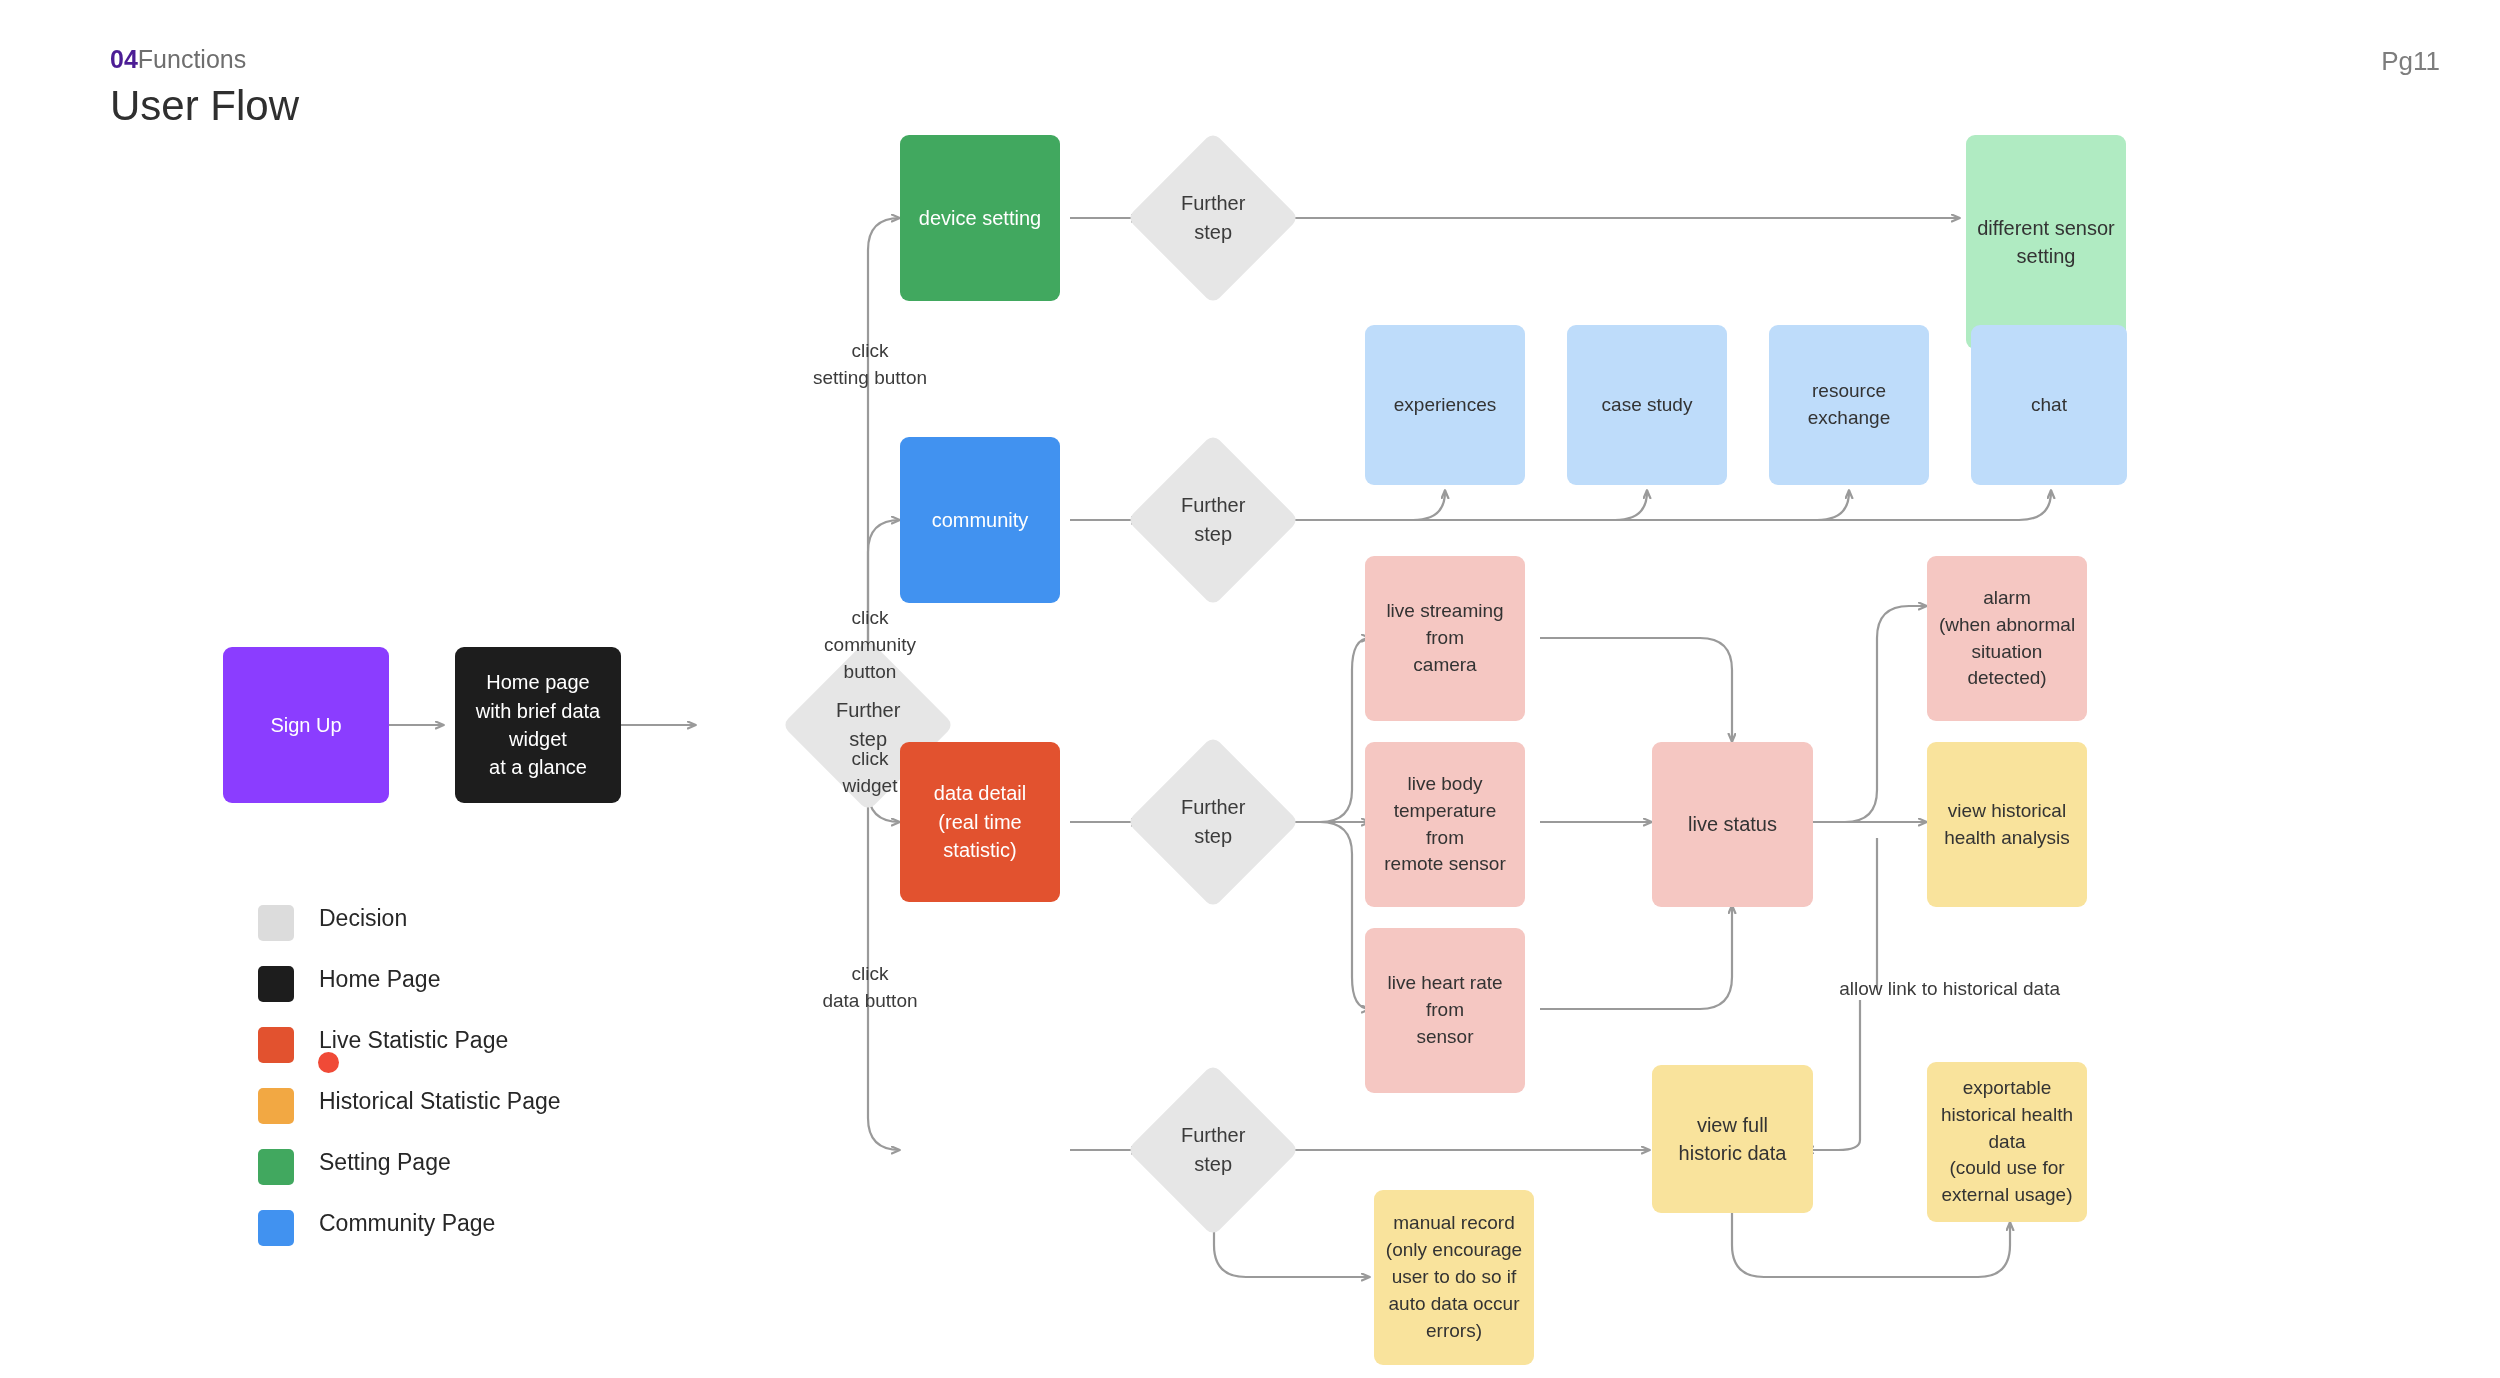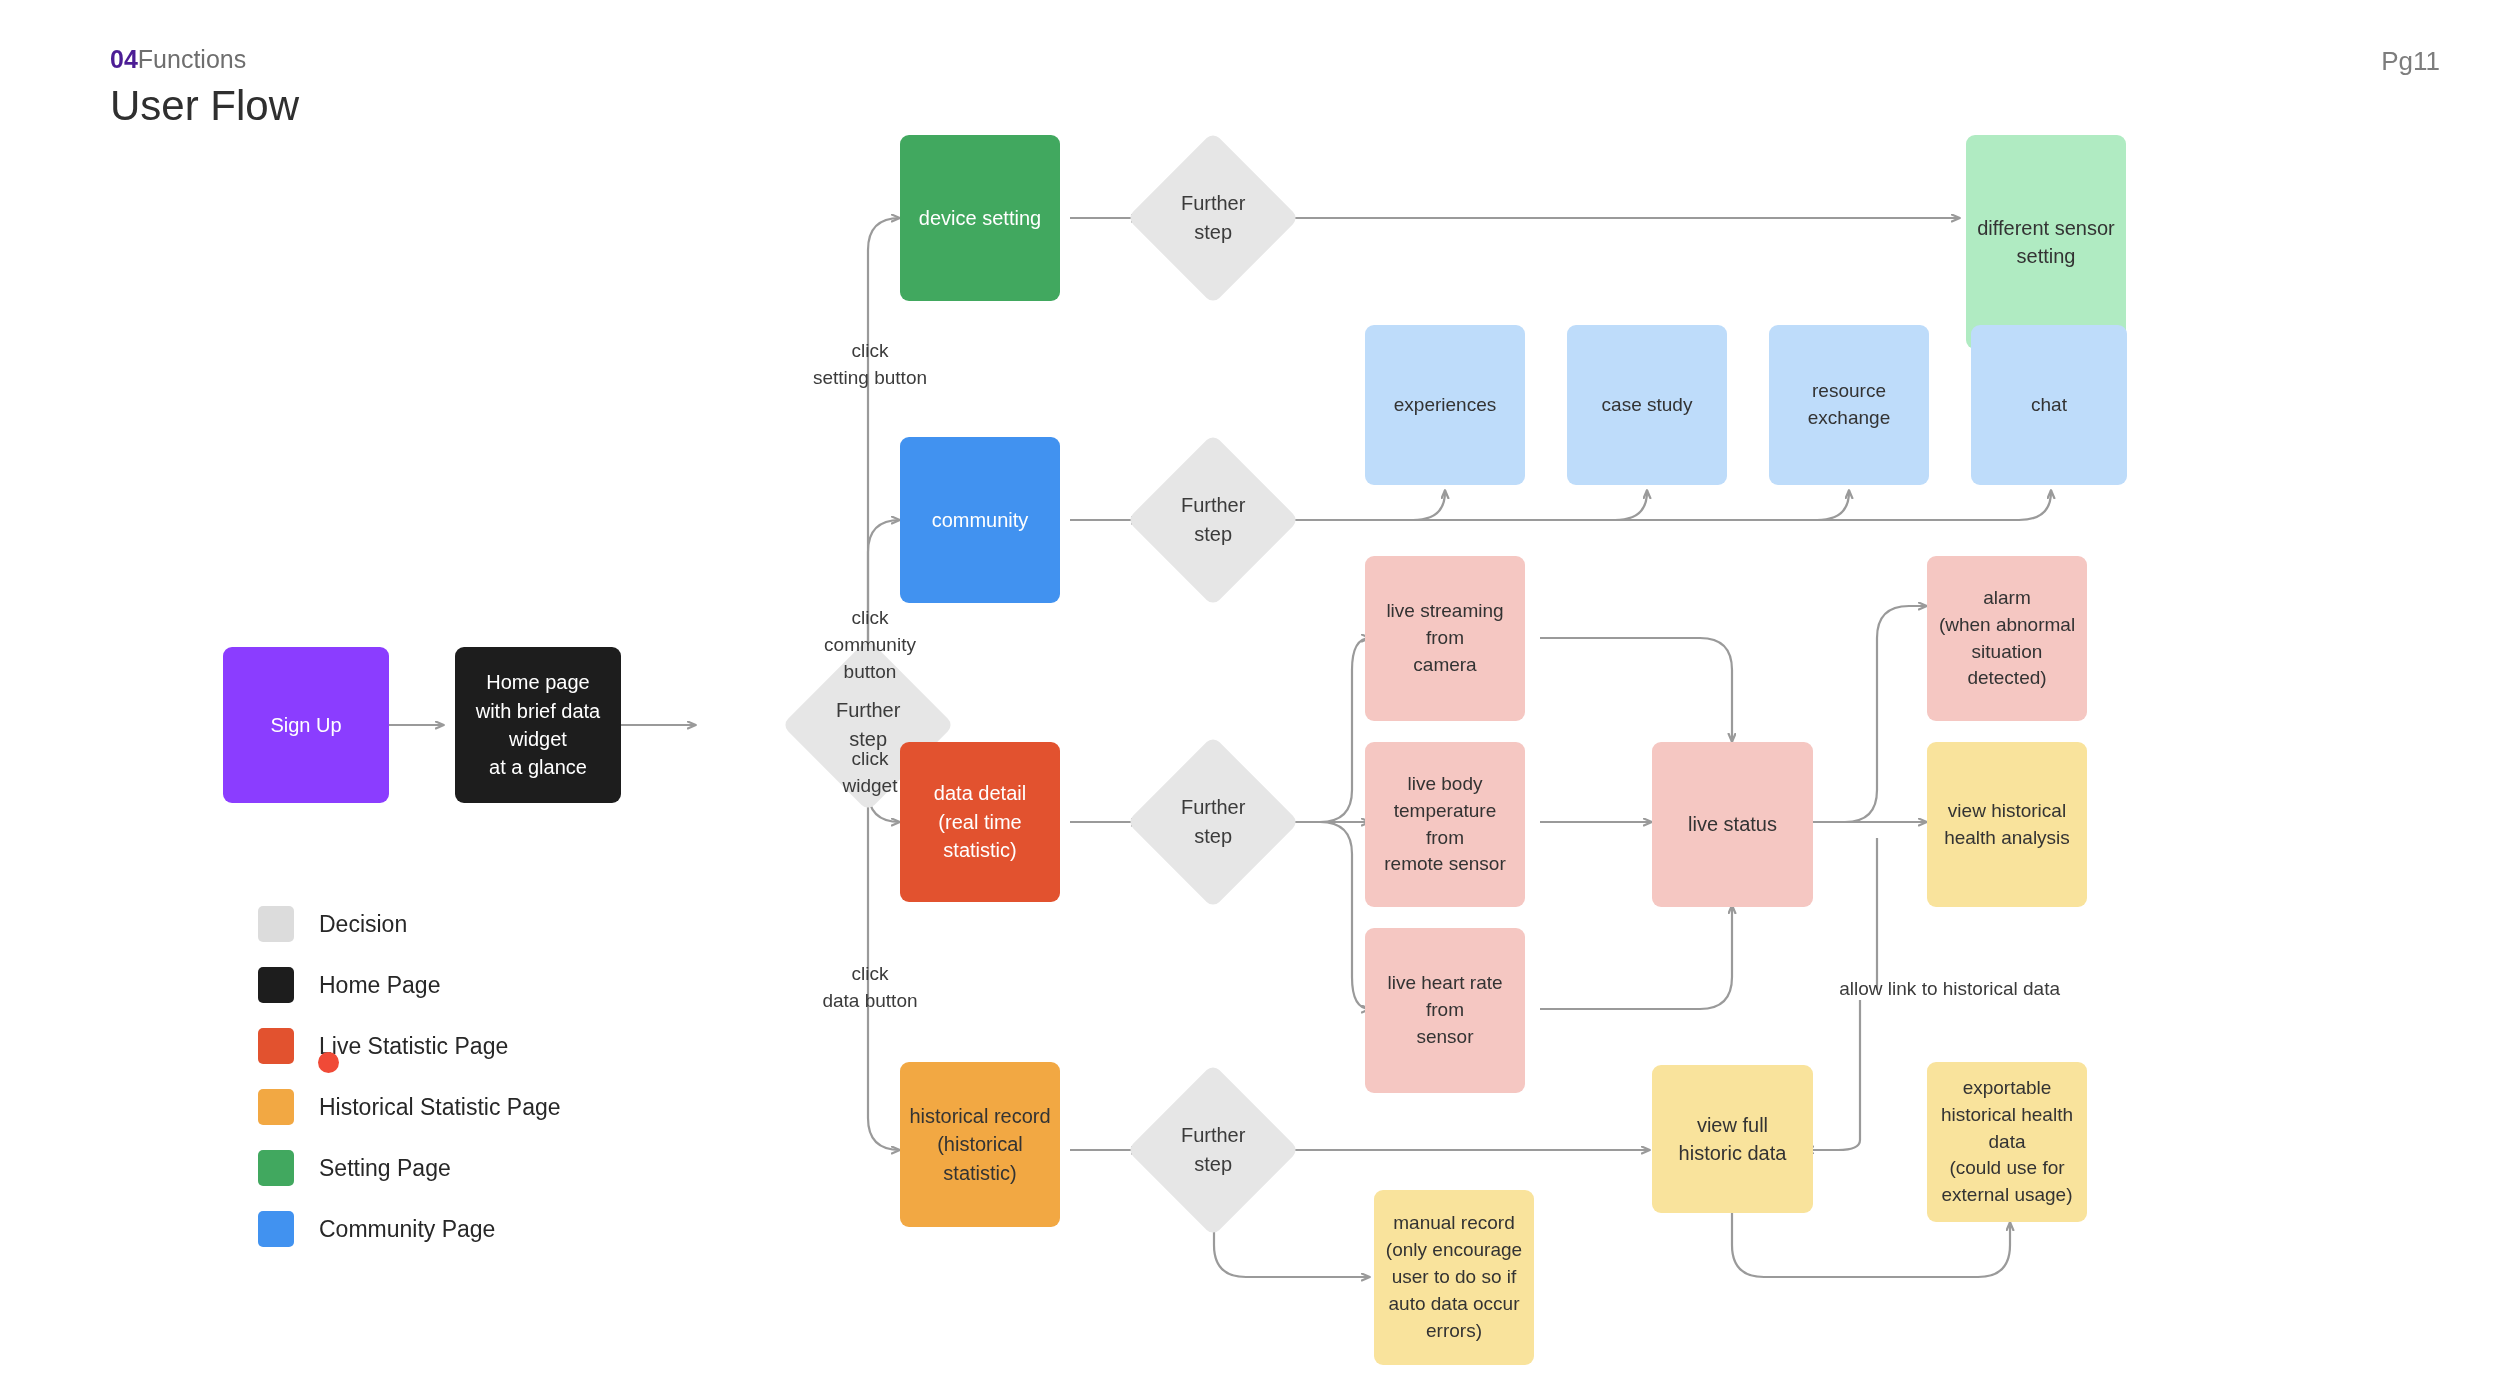--- a/index.html
+++ b/index.html
@@ -27,21 +27,21 @@
     position:absolute; left:110px; top:82px;
     font-size:42px; font-weight:400; color:#2f2f2f; white-space:nowrap;
   }
   #page-number{
     position:absolute; right:60px; top:46px;
     font-size:26px; color:#7d7d7d; white-space:nowrap;
   }
 
   
   #legend{ position:absolute; left:258px; top:905px; }
-  .legend-row{ display:flex; align-items:center; height:38px; margin-bottom:23px; position:relative;}
+  .legend-row{ display:flex; height:38px; margin-bottom:23px; position:relative;}
   .legend-swatch{ width:36px; height:36px; border-radius:5px; flex:0 0 auto; }
   .legend-label{ margin-left:25px; font-size:23px; color:#272727; white-space:nowrap; }
   #cursor-dot{
     position:absolute; width:21px; height:21px; border-radius:50%;
     background:#f04a37; left:318px; top:1052px;
   }
 
   
   #wires{ position:absolute; left:0; top:0; width:2500px; height:1378px; }
 
@@ -220,24 +220,20 @@
   <div class="node" style="left:1927px;top:556px;width:160px;height:165px;background:#f5c7c2;color:#333333;font-size:19px;white-space:pre-line;">
     <span>alarm
 (when abnormal
 situation detected)</span>
   </div>
   <div class="node" style="left:1927px;top:742px;width:160px;height:165px;background:#f9e39c;color:#333333;font-size:19px;white-space:pre-line;">
     <span>view historical
 health analysis</span>
   </div>
 
-  <div class="node" style="left:900px;top:1062px;width:160px;height:165px;background:#f2a843;color:#333333;font-size:20px;white-space:pre-line;">
-    <span>historical record
-(historical statistic)</span>
-  </div>
   <div class="diamond" style="left:1152px;top:1089px;width:122px;height:122px;transform:rotate(45deg);">
     <div class="dtext">Further
 step</div>
   </div>
   <div class="node" style="left:1374px;top:1190px;width:160px;height:175px;background:#f9e39c;color:#333333;font-size:19px;white-space:pre-line;">
     <span>manual record
 (only encourage
 user to do so if
 auto data occur
 errors)</span>

